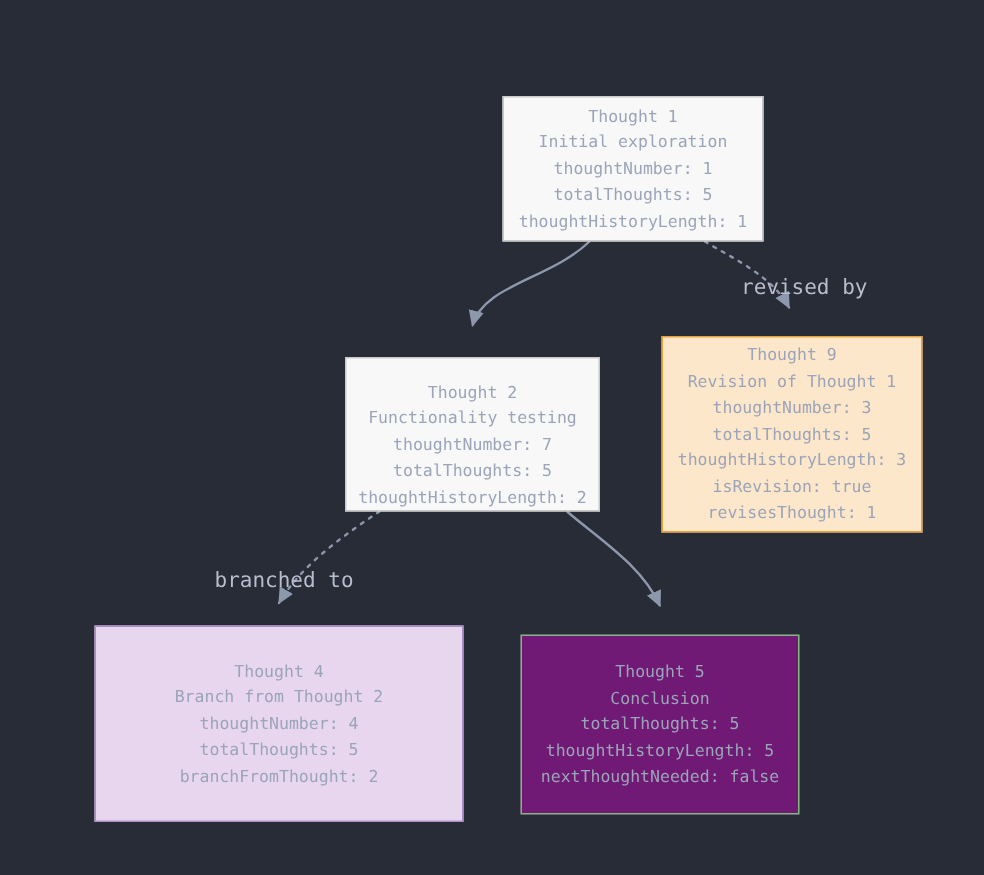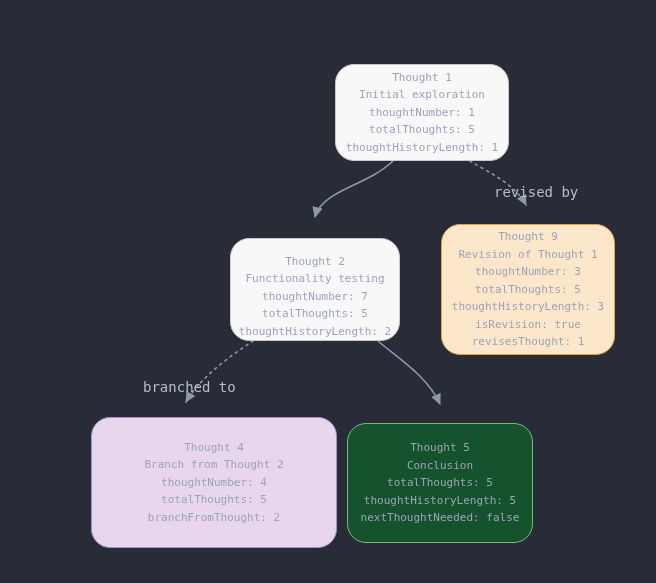--- a/index.html
+++ b/index.html
@@ -36,39 +36,38 @@
     align-items: center;
     justify-content: center;
     font-size: 11px;
     line-height: 17.5px;
     letter-spacing: 0px;
     text-align: center;
     white-space: pre;
     color: #9ba4b8;
     border-style: solid;
     border-width: 1px;
-    border-radius: 19px;
   }
   .node-line {
     display: block;
   }
   .node-plain {
     background: #f8f8f8;
     border-color: #c9c9c9;
   }
   .node-revision {
     background: #fde7ca;
     border-color: #e5a13c;
   }
   .node-branch {
     background: #e7d6ee;
     border-color: #ab8fc6;
   }
   .node-conclusion {
-    background: #14532d;
+    background: #701a75;
     border-color: #80b97f;
   }
   .edge-label {
     position: absolute;
     font-size: 14px;
     line-height: 14px;
     color: #b6bdcc;
     white-space: pre;
     background: transparent;
   }
@@ -113,21 +112,21 @@
   <div class="node node-revision" style="left:441px; top:224px; width:174px; height:131px;">
     <span class="node-line">Thought 9</span>
     <span class="node-line">Revision of Thought 1</span>
     <span class="node-line">thoughtNumber: 3</span>
     <span class="node-line">totalThoughts: 5</span>
     <span class="node-line">thoughtHistoryLength: 3</span>
     <span class="node-line">isRevision: true</span>
     <span class="node-line">revisesThought: 1</span>
   </div>
 
-  <div class="node node-branch" style="left:63px; top:417px; width:246px; height:131px;margin-left:28px;">
+  <div class="node node-branch" style="left:63px; top:417px; width:246px; height:131px;">
     <span class="node-line">Thought 4</span>
     <span class="node-line">Branch from Thought 2</span>
     <span class="node-line">thoughtNumber: 4</span>
     <span class="node-line">totalThoughts: 5</span>
     <span class="node-line">branchFromThought: 2</span>
   </div>
 
   <div class="node node-conclusion" style="left:347px; top:423px; width:186px; height:120px;">
     <span class="node-line">Thought 5</span>
     <span class="node-line">Conclusion</span>

